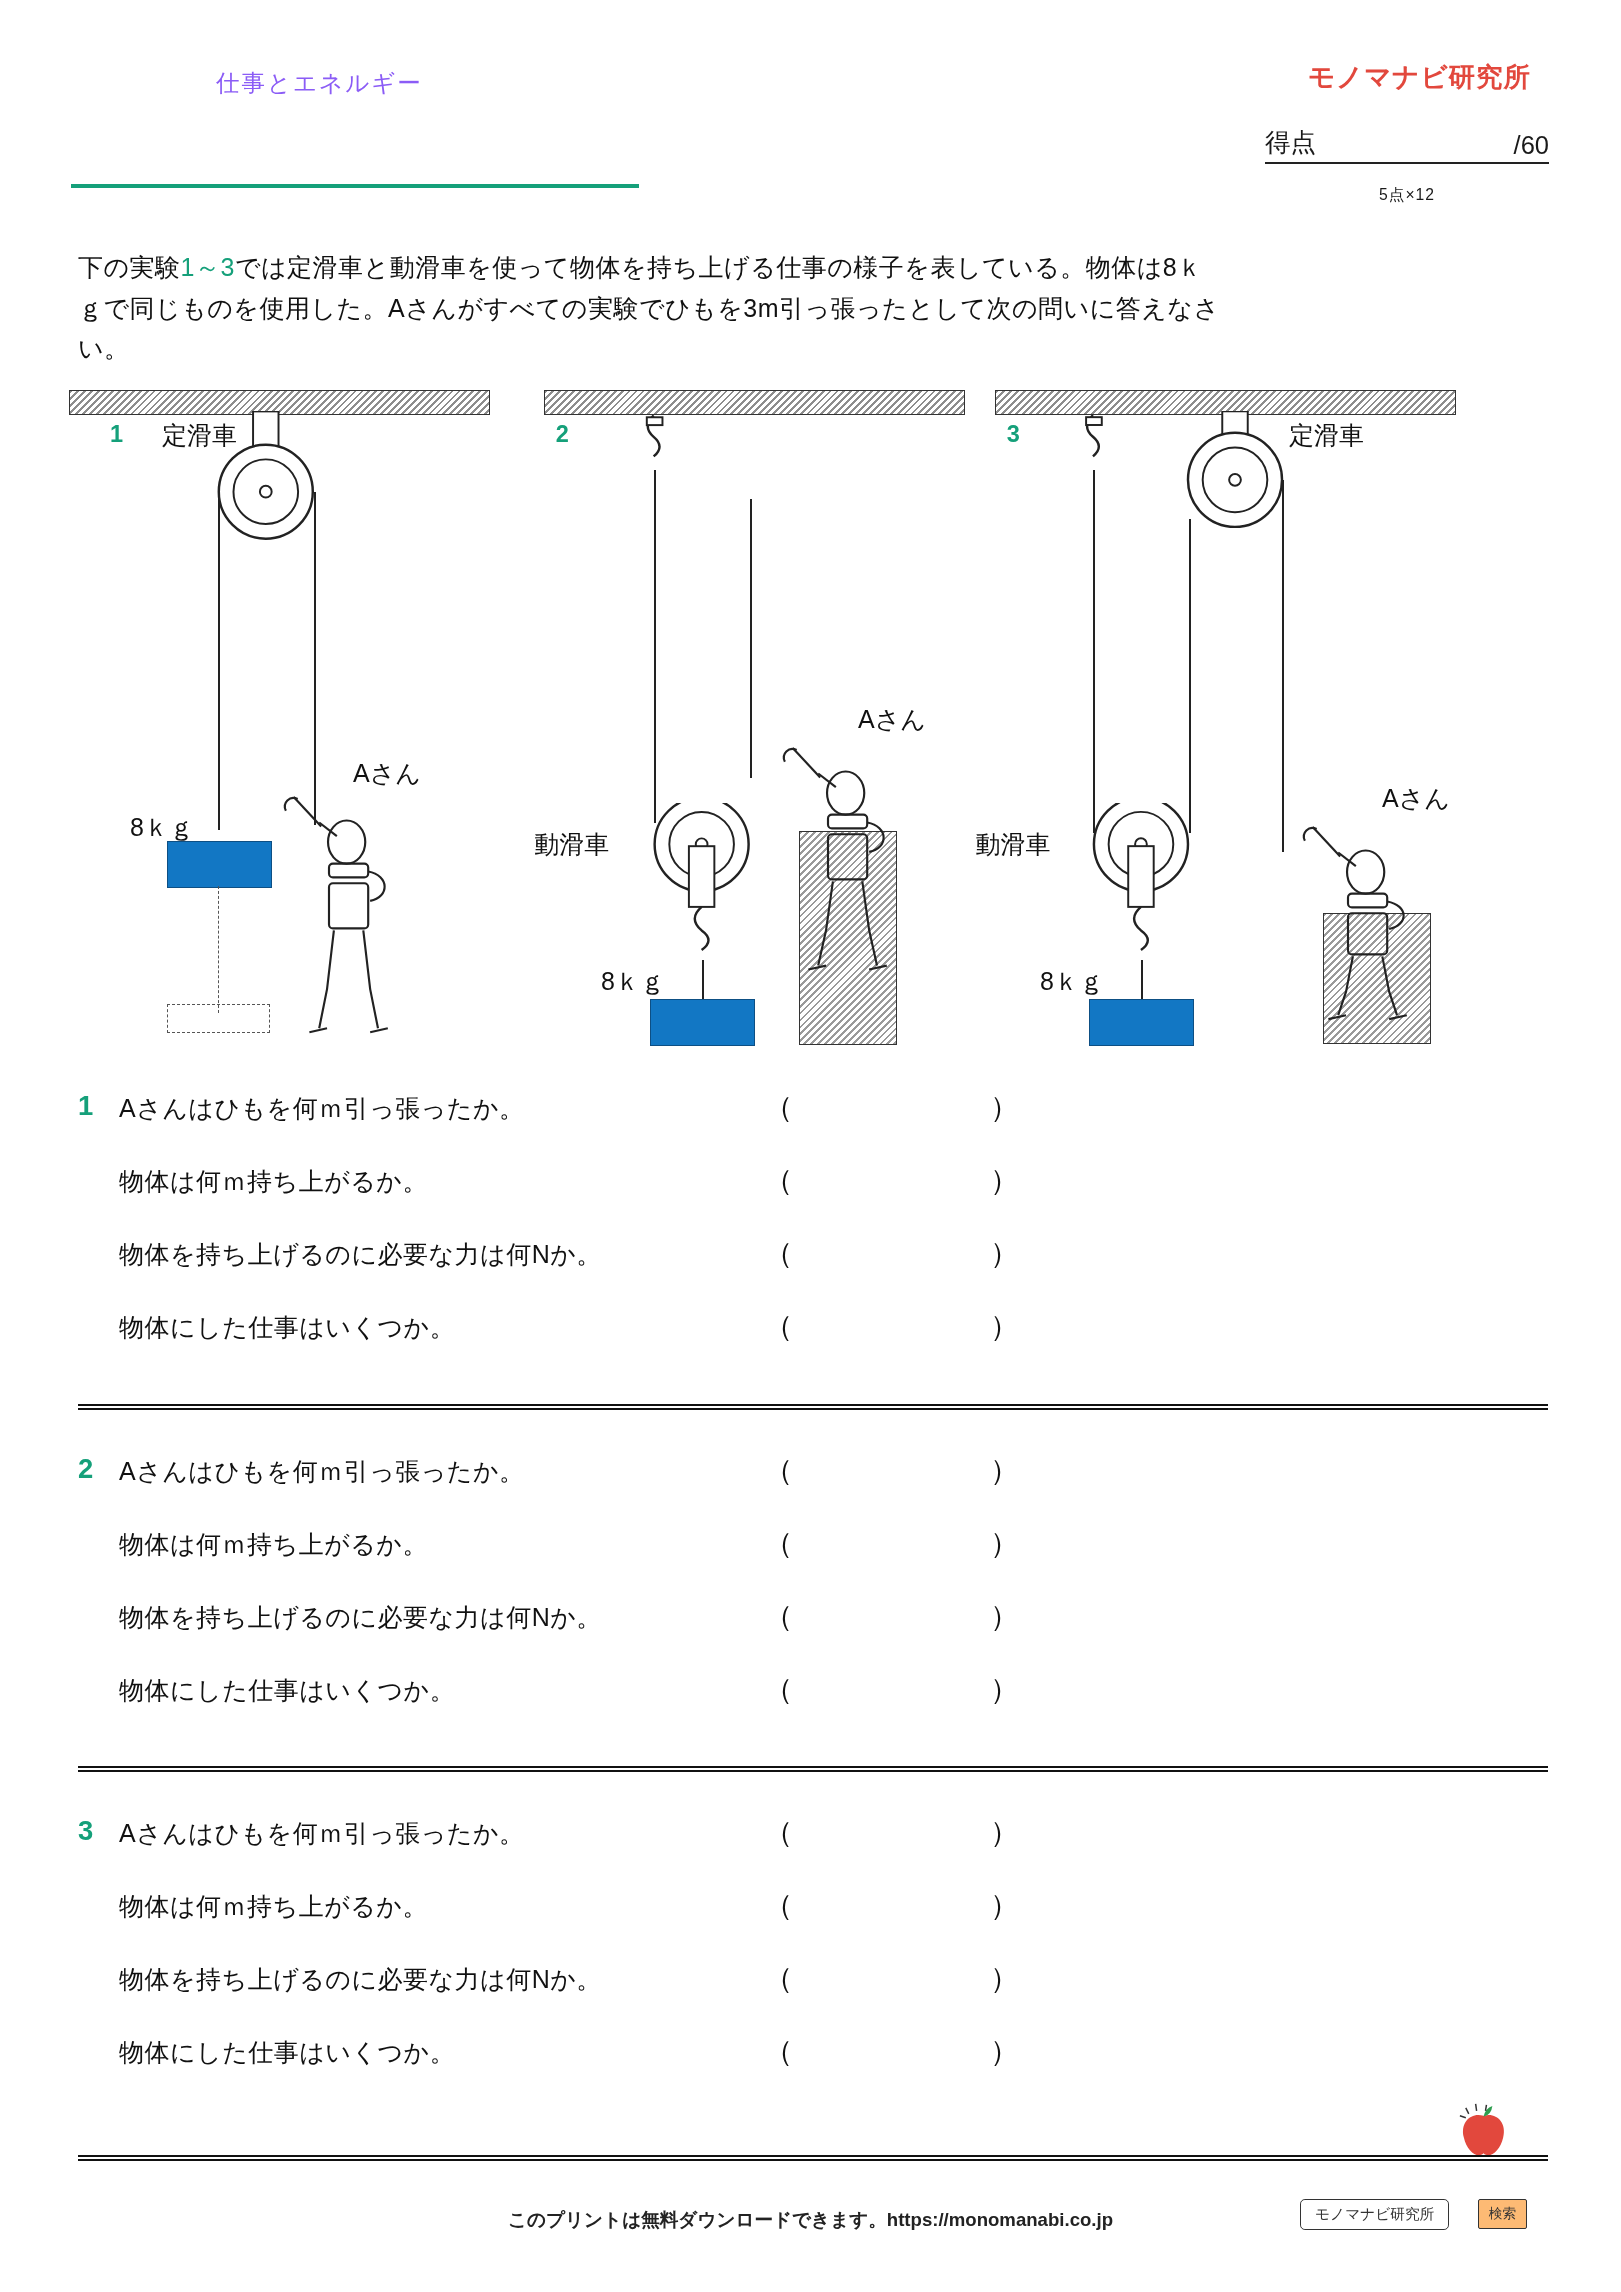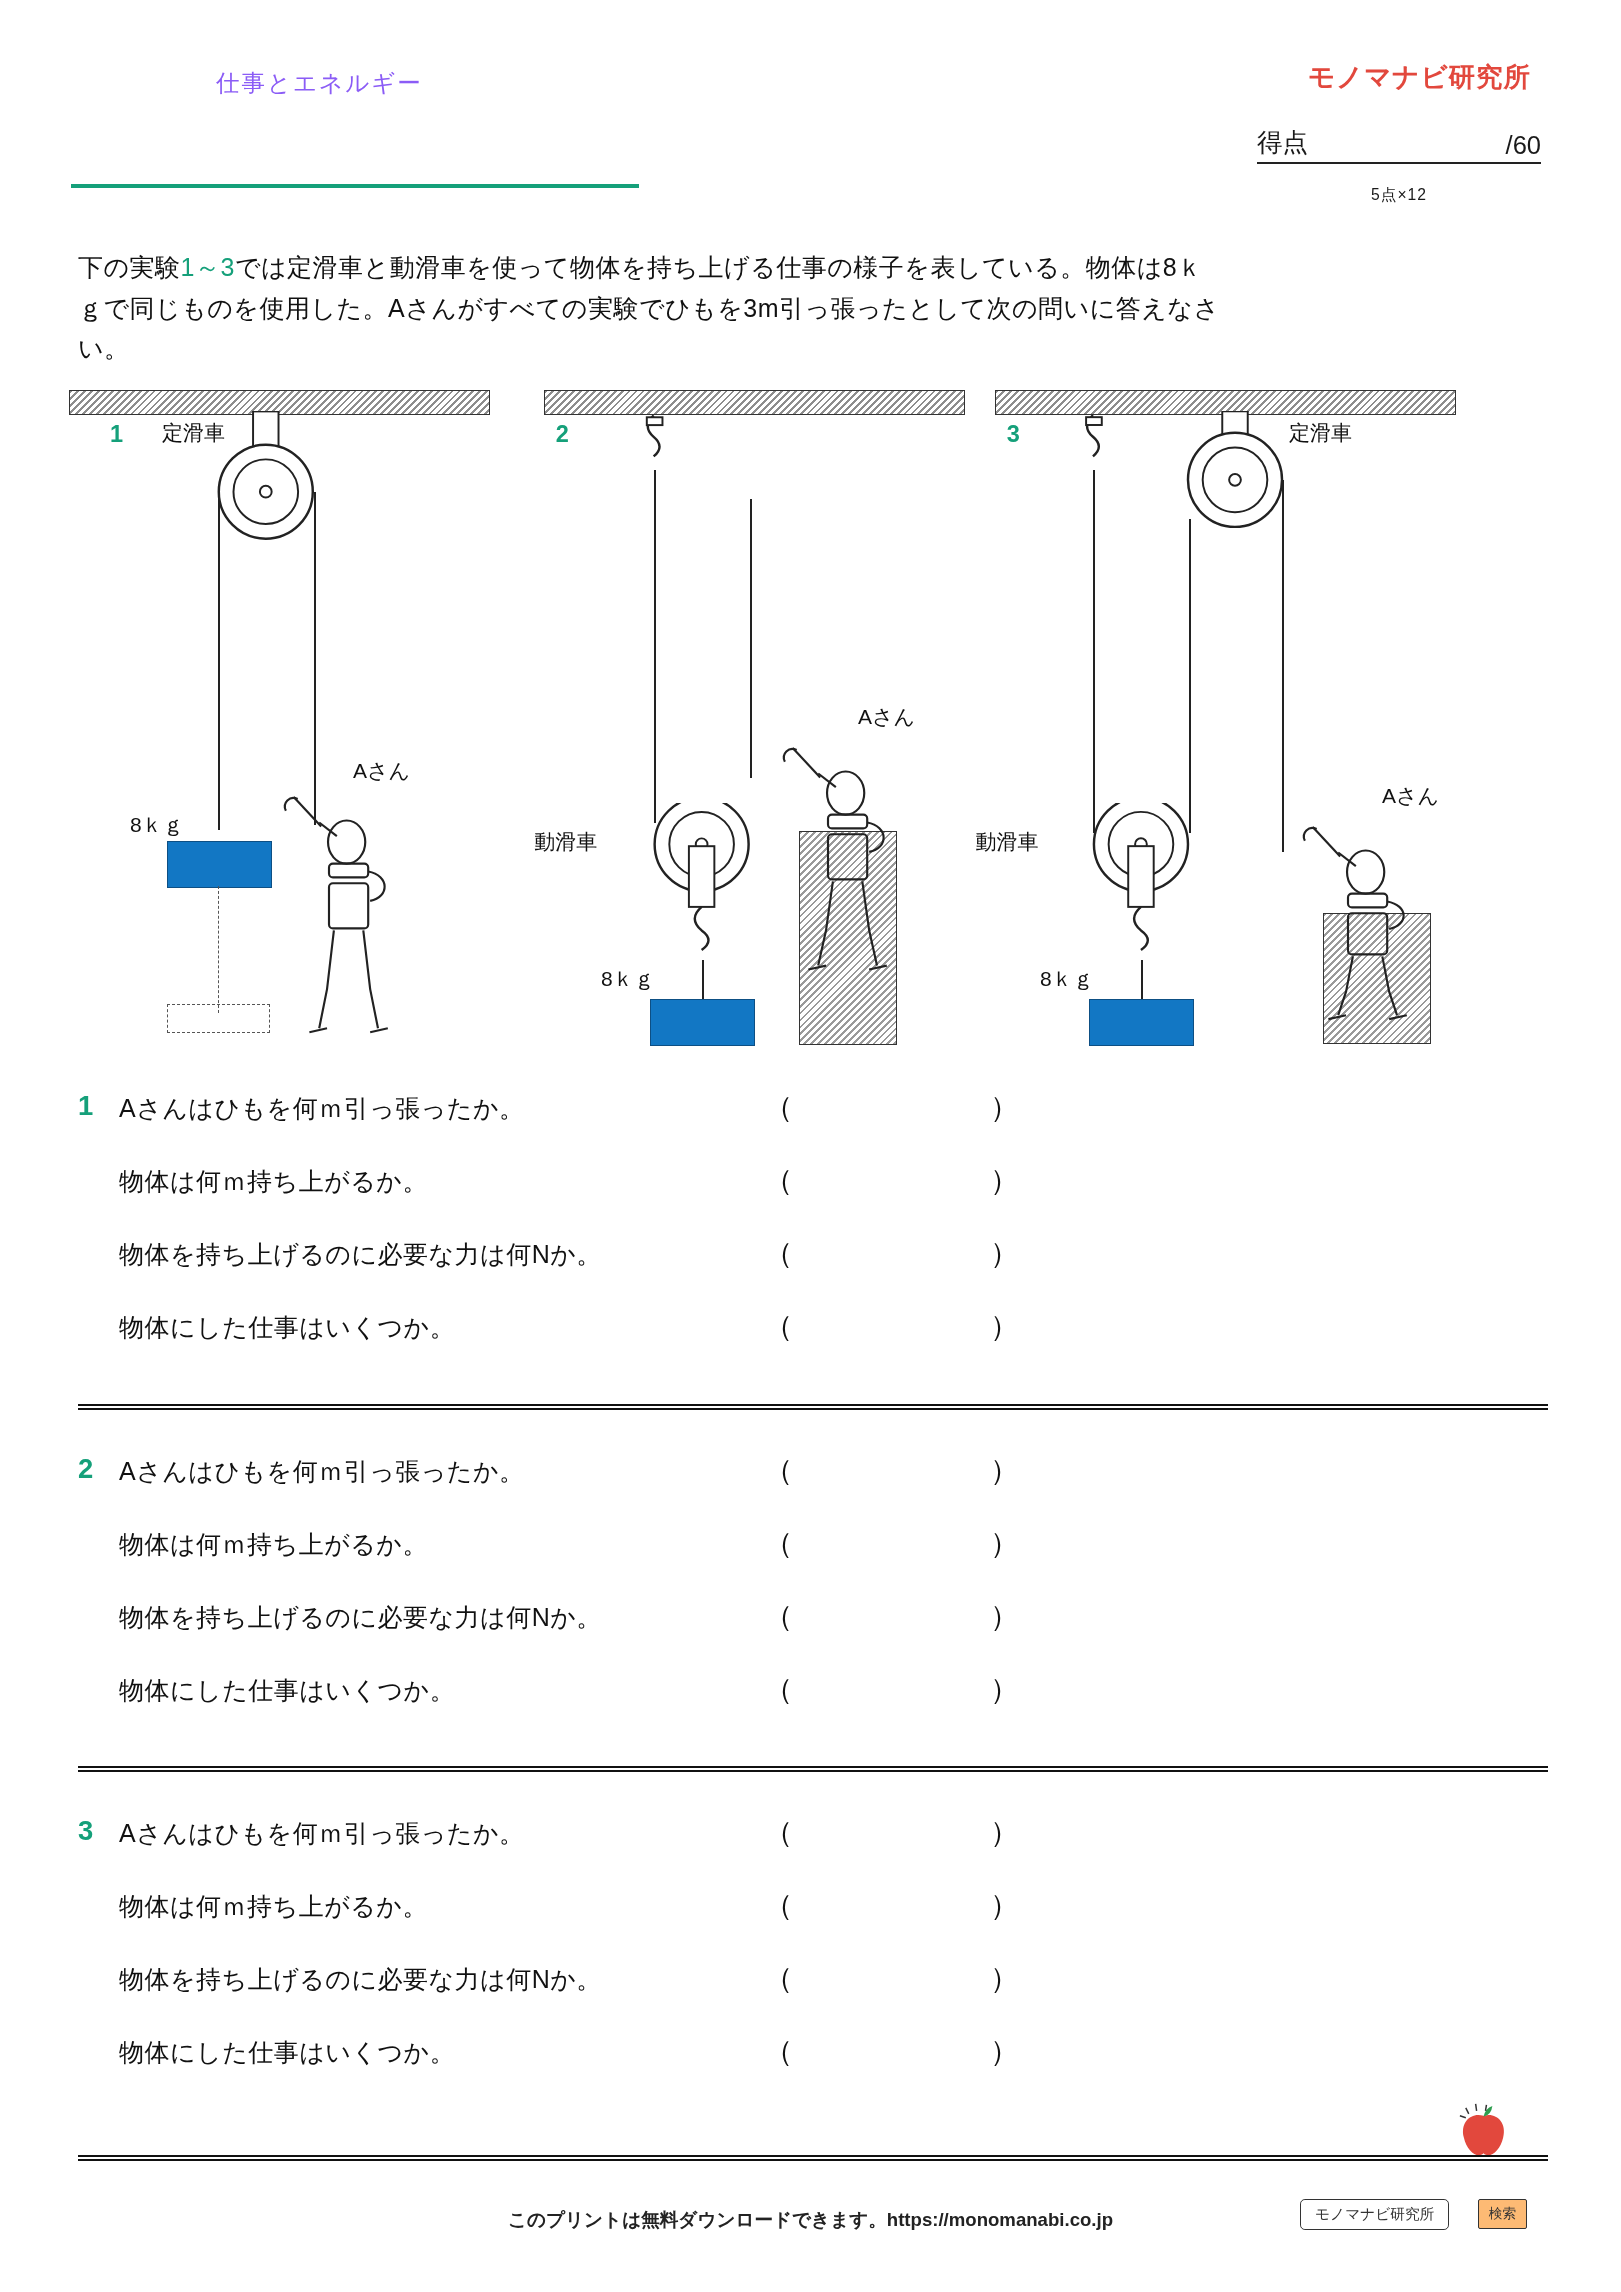--- a/index.html
+++ b/index.html
@@ -58,21 +58,21 @@
   }
   .title-underline {
     position: absolute;
     left: 71px; top: 184px;
     width: 568px;
     height: 3.9px;
     background: #15a07a;
   }
   .score-box {
     position: absolute;
-    right: 80px; top: 125px;
+    right: 72px; top: 125px;
     width: 284px;
     text-align: left;
   }
   .score-row {
     display: flex;
     justify-content: space-between;
     align-items: flex-end;
     font-size: 25.5px;
     border-bottom: 2px solid #222;
     padding-bottom: 2px;
@@ -115,21 +115,21 @@
     box-sizing: border-box;
   }
   .fig-index {
     position: absolute;
     font-size: 23.5px;
     color: #15a07a;
     font-weight: bold;
   }
   .lbl {
     position: absolute;
-    font-size: 21px;
+    font-size: 25px;
     color: #111;
     white-space: nowrap;
   }
   .rope {
     position: absolute;
     background: #222;
     width: 2px;
   }
   .weight {
     position: absolute;

